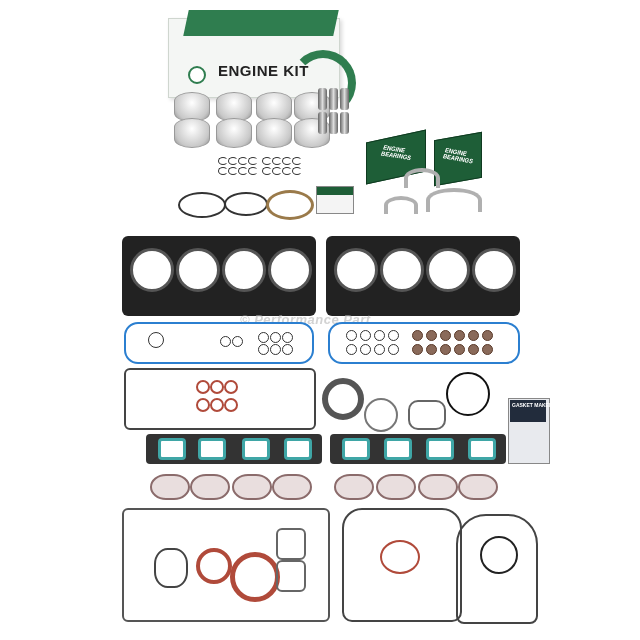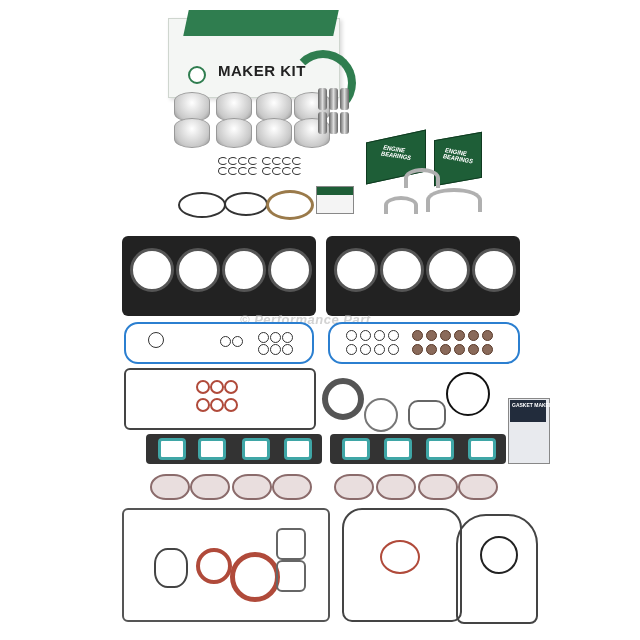--- a/index.html
+++ b/index.html
@@ -41,21 +41,21 @@
   .tube-head { left: 510px; top: 400px; width: 36px; height: 22px; background: #222c3c; }
   .tube-label { left: 512px; top: 402px; color: #fff; font-size: 5px; font-weight: bold; }
 </style>
 </head>
 <body>
 
 <div class="abs box"></div>
 <div class="abs box-top"></div>
 <div class="abs box-arc"></div>
 <div class="abs box-logo"></div>
-<div class="abs box-title">MAKER KIT</div>
+<div class="abs box-title">ENGINE KIT</div>
 
 <div>
   <div class="abs piston" style="left:174px;top:92px;"></div>
   <div class="abs piston" style="left:216px;top:92px;"></div>
   <div class="abs piston" style="left:256px;top:92px;"></div>
   <div class="abs piston" style="left:294px;top:92px;"></div>
   <div class="abs piston" style="left:174px;top:118px;"></div>
   <div class="abs piston" style="left:216px;top:118px;"></div>
   <div class="abs piston" style="left:256px;top:118px;"></div>
   <div class="abs piston" style="left:294px;top:118px;"></div>

